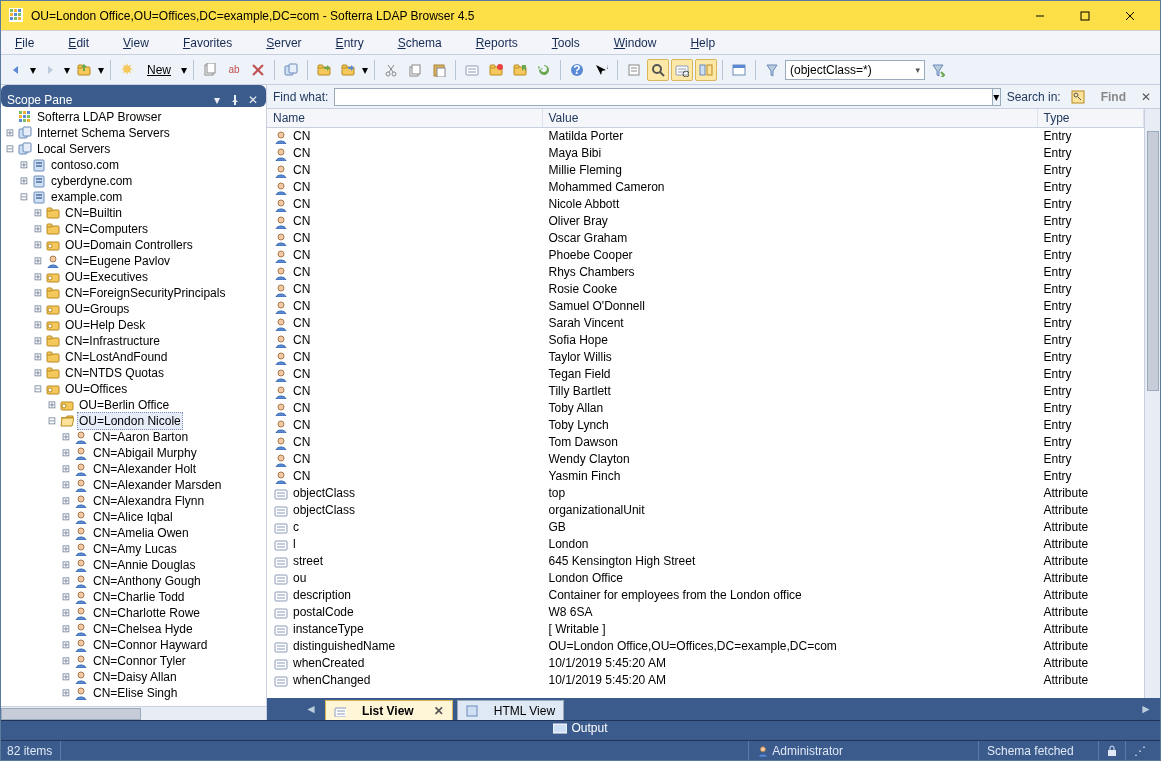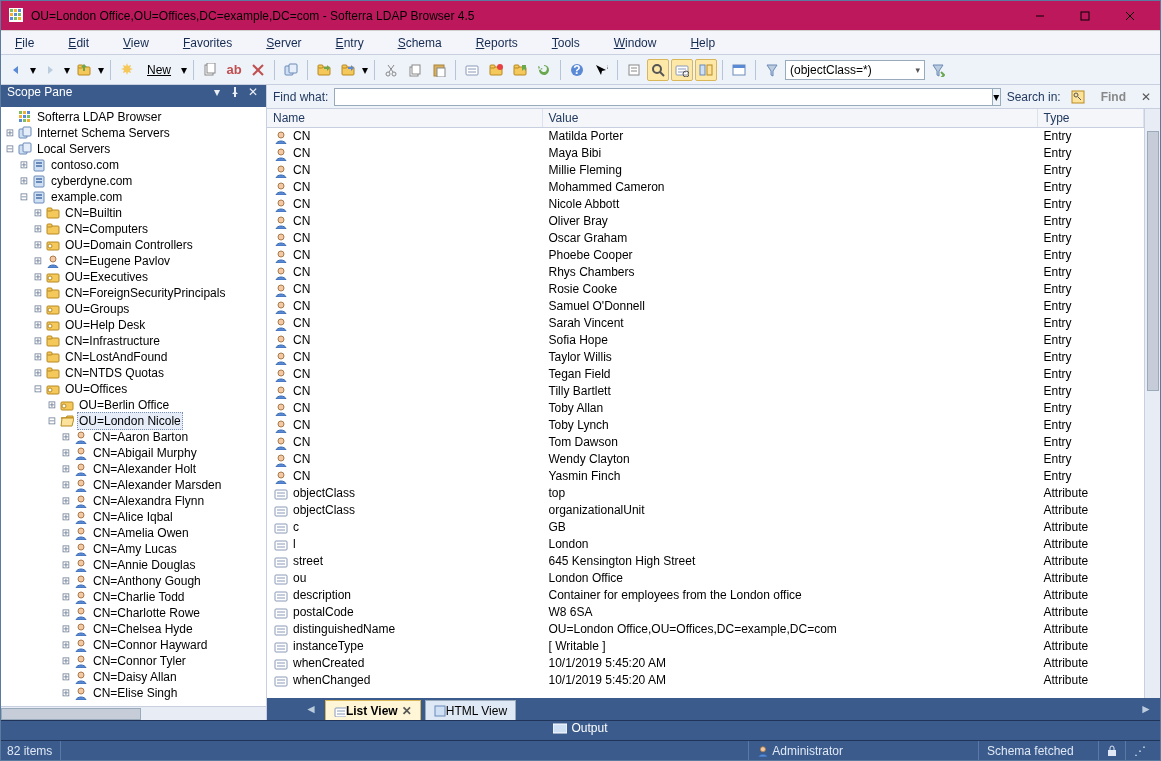--- a/index.html
+++ b/index.html
@@ -1,34 +1,34 @@
 <!DOCTYPE html>
 <html><head>
 <meta charset="utf-8">
 <style>
 * { margin:0; padding:0; box-sizing:border-box; font-family:"Segoe UI",Tahoma,sans-serif; font-size:12px; }
 html,body { width:1161px; height:761px; overflow:hidden; background:#fff; }
 .window { width:1161px; height:761px; display:flex; flex-direction:column; border:1px solid #5a7aa0; }
-.titlebar { height:30px; background:#be185d; display:flex; align-items:center; padding:0 8px; border-bottom:1px solid #d0d0d0; }
+.titlebar { height:30px; background:#fde047; display:flex; align-items:center; padding:0 8px; border-bottom:1px solid #d0d0d0; }
 .titlebar .app-icon { width:16px; height:16px; margin-right:6px; display:inline-flex; }
 .titlebar .title { flex:1; color:#000; }
 .titlebar .wbtn { width:45px; height:28px; display:flex; align-items:center; justify-content:center; color:#000; }
 .menubar { height:24px; background:#f3f5fb; display:flex; align-items:center; padding:0 6px; border-bottom:1px solid #c8d0e0;gap:18px; }
 .menubar .mitem { padding:2px 8px; color:#152a50; text-decoration:underline; text-decoration-color:transparent; }
 .menubar .mitem .u { text-decoration:underline; }
 .toolbar { height:30px; background:#eef2f9; display:flex; align-items:center; padding:0 4px; border-bottom:1px solid #c8d0e0; gap:2px; }
 .tb-btn { min-width:22px; height:22px; display:inline-flex; align-items:center; justify-content:center; border:1px solid transparent; border-radius:2px; padding:0 2px; }
 .tb-sep { width:1px; height:20px; background:#b8c4d8; margin:0 3px; }
 .tb-drop { width:8px; display:inline-flex; align-items:center; justify-content:center; }
 .tb-combo { height:20px; border:1px solid #9ab; background:#fff; padding:0 4px; display:inline-flex; align-items:center; min-width:140px; }
 .tb-combo.arrow::after { content:"▾"; margin-left:auto; font-size:9px; color:#555; }
 .tb-active { background:#fde8a8 !important; border-color:#d9b65a !important; }
 .main { flex:1; display:flex; min-height:0; }
 .scope { width:266px; background:#fff; display:flex; flex-direction:column; border-right:1px solid #c8d0e0; }
-.scope-hdr { height:22px; background:#3a5b8c; color:#fff; display:flex; align-items:flex-start; padding:0 6px; font-weight:normal; }
+.scope-hdr { height:22px; background:#3a5b8c; color:#fff; display:flex; align-items:flex-end; padding:0 6px; font-weight:normal;border-radius:6px; }
 .scope-hdr .sp { flex:1; }
 .scope-hdr .hicon { width:14px; height:14px; margin-left:4px; display:inline-flex; align-items:center; justify-content:center; opacity:.9; }
 .tree { flex:1; overflow:auto; padding:2px 2px; }
 .tree-scroll { height:14px; background:#e8ecf4; border-top:1px solid #c8d0e0; position:relative; }
 .tree-scroll .thumb { position:absolute; left:0; top:1px; height:12px; width:140px; background:#c6cdd9; border:1px solid #9ab; }
 .tnode { white-space:nowrap; line-height:16px; height:16px; display:flex; align-items:center; }
 .tw { display:inline-block; width:14px; text-align:center; color:#6a7a92; font-size:10px; cursor:default; }
 .tic { display:inline-flex; width:16px; height:14px; align-items:center; justify-content:center; margin-right:2px; }
 .tlabel { padding:0 2px; }
 .tlabel.sel { background:#e6edf8; border:1px dotted #7a90b4; padding:0 1px; }
@@ -43,21 +43,21 @@
 .listwrap { flex:1; display:flex; min-height:0; }
 .list { flex:1; overflow:auto; }
 .list table { border-collapse:collapse; width:100%; }
 .list th { text-align:left; font-weight:normal; background:#f4f6fa; border-bottom:1px solid #c8d0e0; border-right:1px solid #dbe2ee; padding:2px 6px; position:sticky; top:0; color:#223a60; }
 .list td { padding:1px 6px; border-right:1px solid transparent; white-space:nowrap; }
 .list tr { height:17px; }
 .ricon { display:inline-flex; width:16px; height:14px; align-items:center; justify-content:center; margin-right:4px; vertical-align:middle; }
 .vscroll { width:16px; background:#e8ecf4; border-left:1px solid #c8d0e0; position:relative; }
 .vscroll .vthumb { position:absolute; top:22px; left:2px; width:12px; height:260px; background:#c6cdd9; border:1px solid #9ab; }
 .bottomtabs { height:22px; background:#3a5b8c; display:flex; align-items:flex-end; padding-left:30px; }
-.btab { height:20px; display:flex; align-items:center; padding:0 8px; margin-right:4px; border:1px solid #9ab; border-bottom:none; background:#dfe8f5; gap:0; }
+.btab { height:20px; display:flex; align-items:center; padding:0 8px; margin-right:4px; border:1px solid #9ab; border-bottom:none; background:#dfe8f5; gap:16px; }
 .btab.active { background:#fff6d8; border-color:#d9b65a; font-weight:bold; }
 .btab .bx { margin-left:4px; color:#555; }
 .btab-arrows { color:#bcd; padding:0 8px; align-self:center; }
 .btab-arrows.right { margin-left:auto; }
 .panelbar { height:20px; background:#3a5b8c; color:#fff; display:flex; align-items:center; padding:0 6px; gap:10px; border-top:1px solid #20345a;flex-direction:column; }
 .panelbar .pitem { display:flex; align-items:center; gap:4px; }
 .statusbar { height:20px; background:#3a5b8c; color:#e0e8f5; display:flex; align-items:center; padding:0 6px; border-top:1px solid #20345a; }
 .statusbar .cell { padding:0 8px; border-left:1px solid #5a78a8; height:100%; display:flex; align-items:center; }
 .statusbar .cell:first-child { border-left:none; padding-left:0; }
 .statusbar .grow { flex:1; }
@@ -183,21 +183,21 @@
         <span style="text-decoration:underline">New</span>
       </span>
       <span class="tb-drop">▾</span>
   <span class="tb-sep"></span>
   <span class="tb-btn">
         <svg width="14" height="14">
           <rect x="2" y="2" width="8" height="10" fill="#fff" stroke="#888"></rect>
           <rect x="4" y="0" width="8" height="10" fill="#fff" stroke="#888"></rect>
         </svg>
       </span>
-  <span class="tb-btn" style="color:#c05050;font-weight:bold;font-size:13px">ab</span>
+  <span class="tb-btn" style="color:#c05050;font-weight:normal;font-size:10px">ab</span>
   <span class="tb-btn">
         <svg width="12" height="12">
           <line x1="1" y1="1" x2="11" y2="11" stroke="#c05050" stroke-width="2"></line>
           <line x1="11" y1="1" x2="1" y2="11" stroke="#c05050" stroke-width="2"></line>
         </svg>
       </span>
   <span class="tb-sep"></span>
   <span class="tb-btn">
         <svg width="14" height="14">
           <use href="#i-servers"></use>
@@ -1066,31 +1066,31 @@
                       </svg>
                     </span>postalCode</td>
                   <td>W8 6SA</td>
                   <td>Attribute</td>
                 </tr>
                 <tr>
                   <td><span class="ricon">
                       <svg width="14" height="14">
                         <use href="#i-attr"></use>
                       </svg>
+                    </span>instanceType</td>
+                  <td>[ Writable ]</td>
+                  <td>Attribute</td>
+                </tr>
+                <tr>
+                  <td><span class="ricon">
+                      <svg width="14" height="14">
+                        <use href="#i-attr"></use>
+                      </svg>
                     </span>distinguishedName</td>
                   <td>OU=London Office,OU=Offices,DC=example,DC=com</td>
-                  <td>Attribute</td>
-                </tr>
-                <tr>
-                  <td><span class="ricon">
-                      <svg width="14" height="14">
-                        <use href="#i-attr"></use>
-                      </svg>
-                    </span>instanceType</td>
-                  <td>[ Writable ]</td>
                   <td>Attribute</td>
                 </tr>
                 <tr>
                   <td><span class="ricon">
                       <svg width="14" height="14">
                         <use href="#i-attr"></use>
                       </svg>
                     </span>whenCreated</td>
                   <td>10/1/2019 5:45:20 AM</td>
                   <td>Attribute</td>

